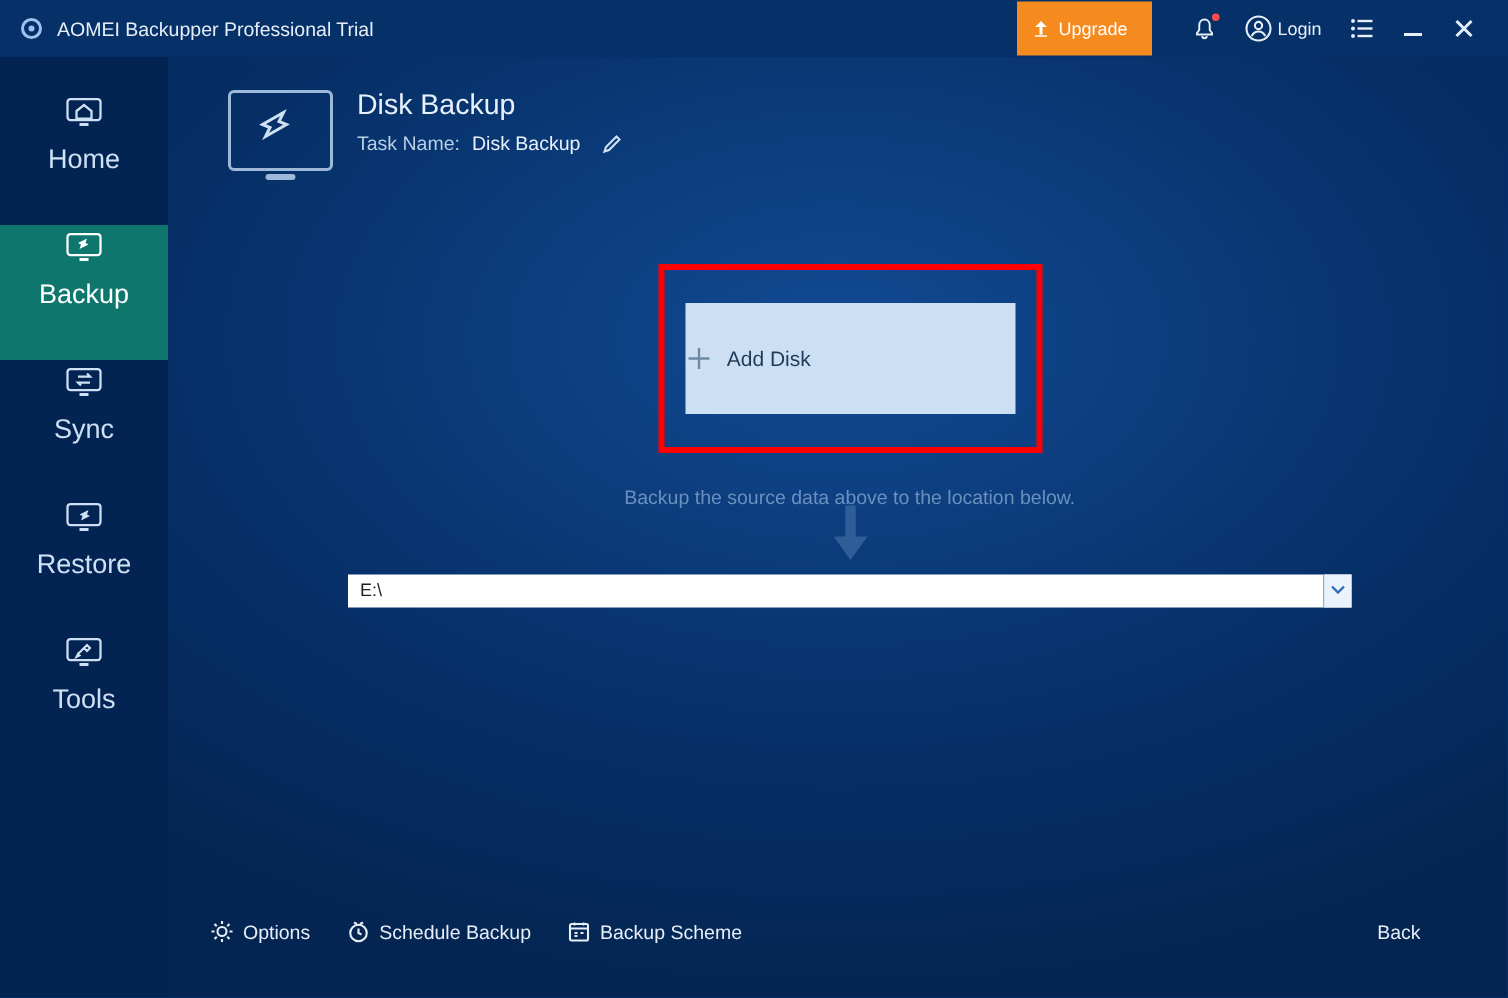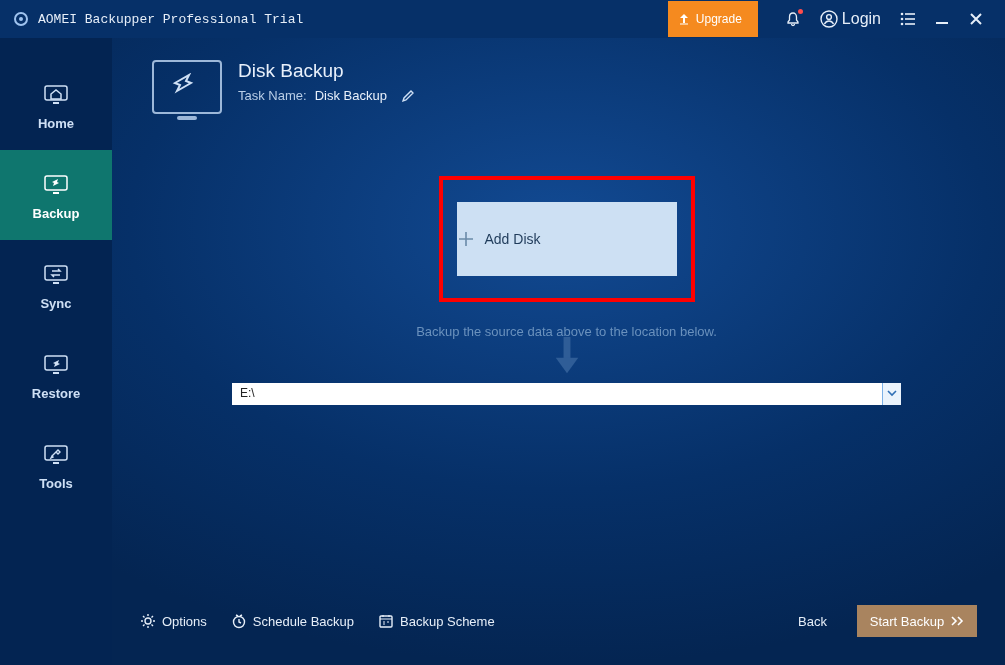--- a/index.html
+++ b/index.html
@@ -12,21 +12,21 @@
     display: flex;
     align-items: center;
     padding: 0 12px;
     color: #e6eef8;
     font-size: 13px;
   }
   .titlebar .title-icon {
     width: 18px; height: 18px; margin-right: 8px;
     display: inline-flex; align-items: center; justify-content: center;
   }
-  .titlebar .app-title { flex: 0 0 auto; font-family: Liberation Mono, monospace; }
+  .titlebar .app-title { flex: 0 0 auto; }
   .titlebar .spacer { flex: 1 1 auto; }
 
   .upgrade-btn {
     background: #f58a1f;
     color: #fff;
     height: 36px;
     padding: 0 16px 0 10px;
     display: inline-flex;
     align-items: center;
     font-size: 12px;
@@ -41,42 +41,41 @@
     cursor: pointer; position: relative;
   }
   .tb-icon .dot {
     position: absolute; top: 9px; right: 7px;
     width: 5px; height: 5px; border-radius: 50%;
     background: #ff4d4d;
   }
   .login-group {
     display: inline-flex; align-items: center; cursor: pointer;
     margin: 0 10px;
-    color: #e6eef8; font-size: 16px;
+    color: #e6eef8; font-size: 12px;
   }
   .login-group svg { margin-right: 4px; }
 
   
   .app-body { display: flex; height: calc(665px - 38px); }
 
   
   .sidebar {
     width: 112px;
     background: #032452;
     display: flex;
     flex-direction: column;
     padding-top: 22px;
   }
   .sidebar-item {
     width: 100%; height: 90px;
     display: flex; flex-direction: column;
-    align-items: center; justify-content: center;
-    color: #cfe0f5; font-size: 13px;
+    align-items: center; 
+    color: #cfe0f5; font-size: 18px;
     cursor: pointer;
-    font-weight: bold;
   }
   .sidebar-item.active { background: #0f766e; color: #fff; }
   .sidebar-item .sb-icon {
     width: 28px; height: 28px; margin-bottom: 8px;
     display: inline-flex; align-items: center; justify-content: center;
   }
 
   
   .main {
     flex: 1 1 auto;
@@ -387,22 +386,16 @@
             <rect x="2" y="3" width="12" height="11" rx="1" fill="none" stroke="#e6eef8" stroke-width="1.4"></rect>
             <path d="M2 6h12M5 2v2M11 2v2M5 9h2M9 9h2M5 11h2" stroke="#e6eef8" stroke-width="1.2"></path>
           </svg>
         <span>Backup Scheme</span>
       </div>
 
       <span class="fspacer"></span>
 
       <span class="back-btn">Back</span>
 
-      <div class="start-btn">
-        <span>Start Backup</span>
-        <svg width="14" height="10" viewBox="0 0 14 10">
-            <path d="M2 1l4 4-4 4M8 1l4 4-4 4" fill="none" stroke="#fff" stroke-width="1.6"></path>
-          </svg>
-      </div>
     </div>
 
   </div>
 </div>
 
 </body></html>

